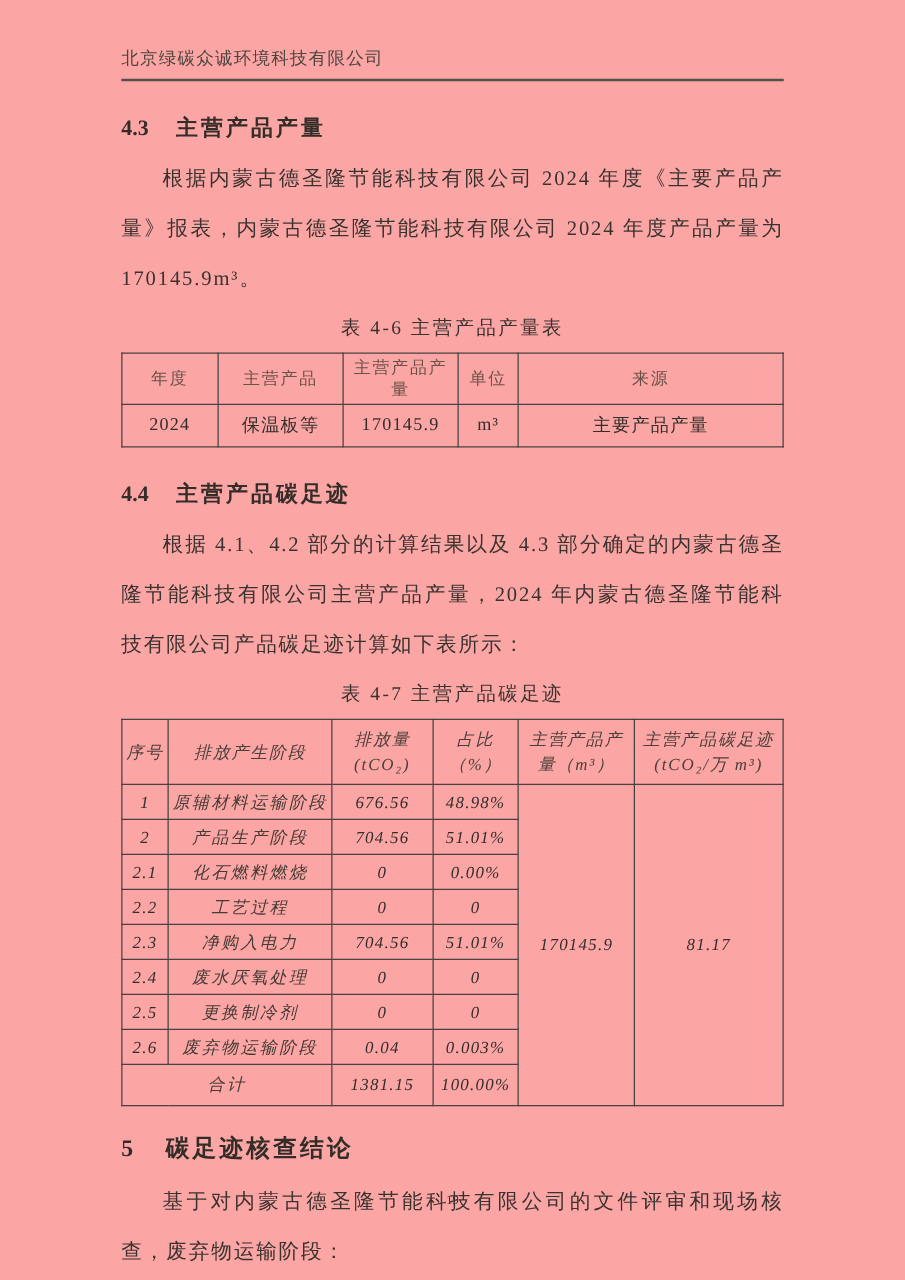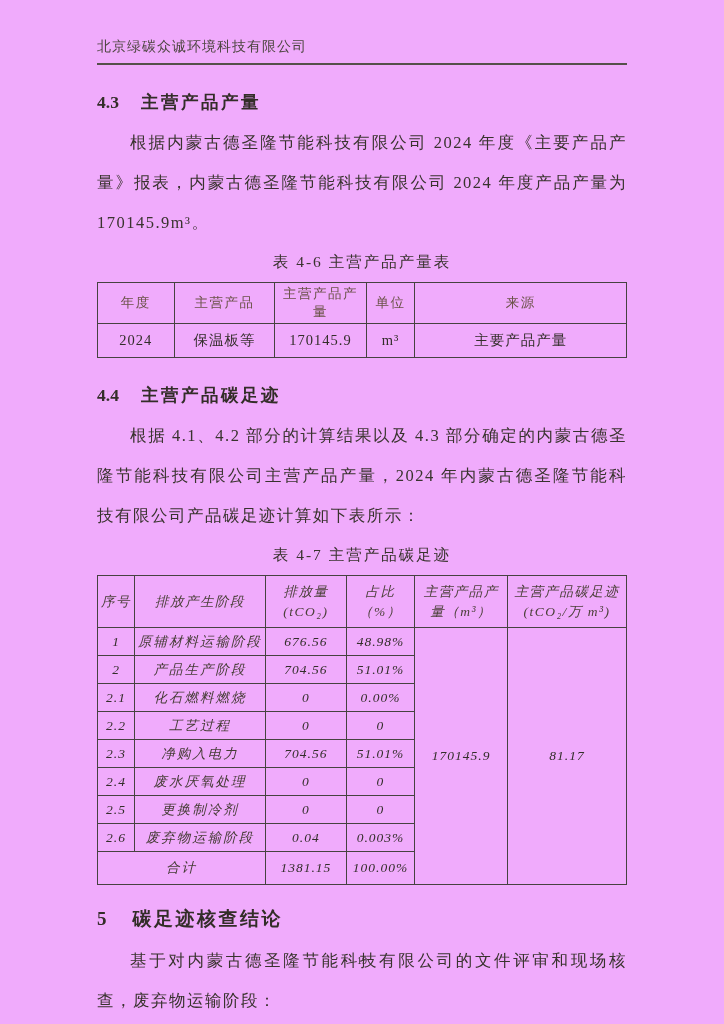--- a/index.html
+++ b/index.html
@@ -6,21 +6,21 @@
   html, body { background: #ffffff; }
   body {
     font-family: "Liberation Serif", "DejaVu Serif", serif;
     color: #3b3531;
   }
   .page {
     position: relative;
     width: 724px;
     height: 1024px;
     margin: 0 auto;
-    background: #f0abfc;
+    background: #fca5a5;
     padding: 38px 97px 0 97px;
     overflow: hidden;
   }
   
   .doc-header {
     display: flex;
     justify-content: space-between;
     align-items: flex-end;
     border-bottom: 2px solid #55504a;
     padding-bottom: 7px;

